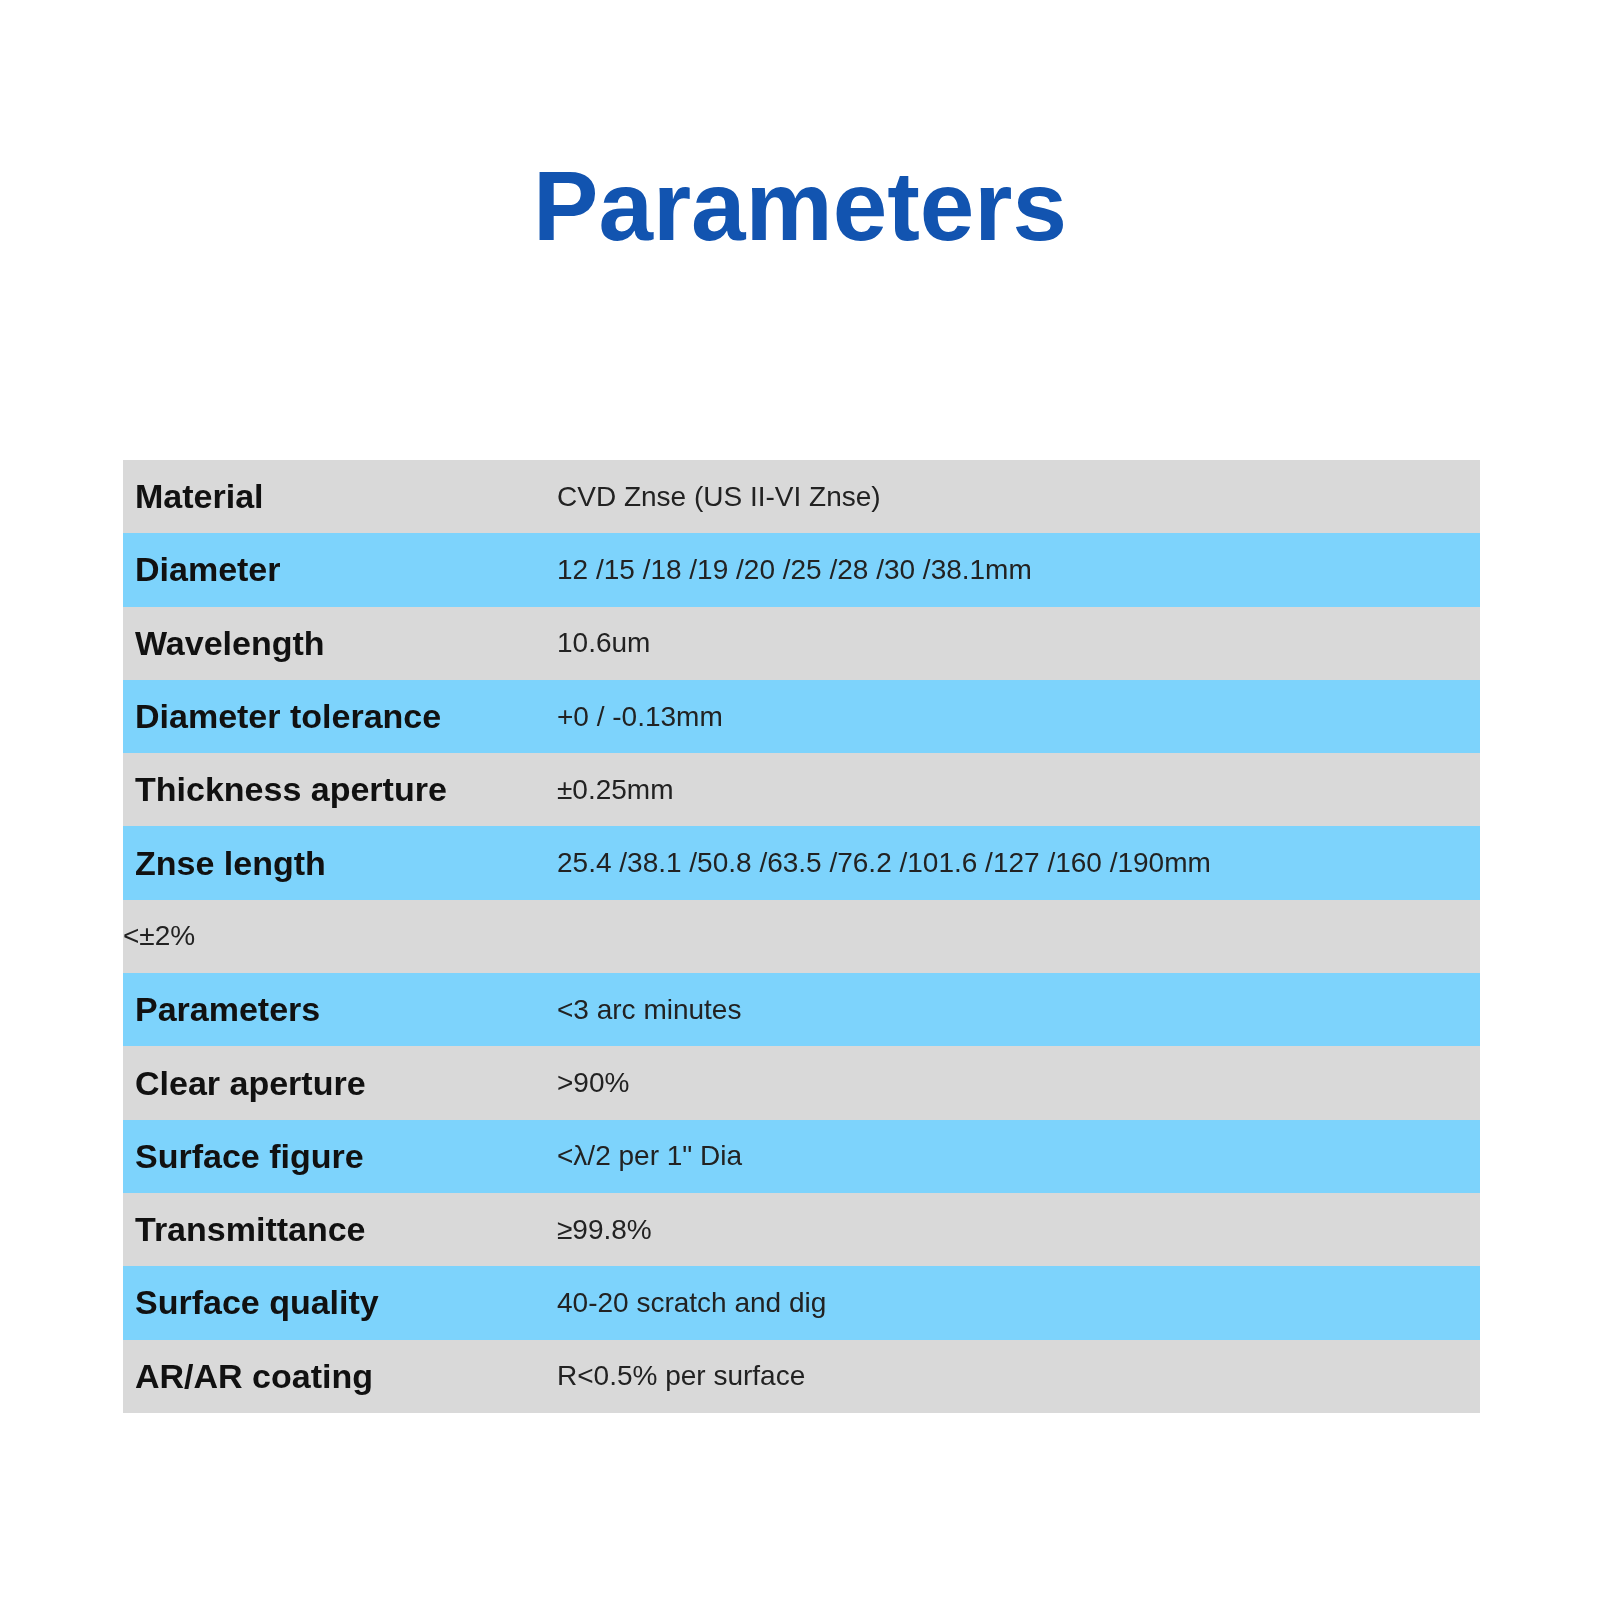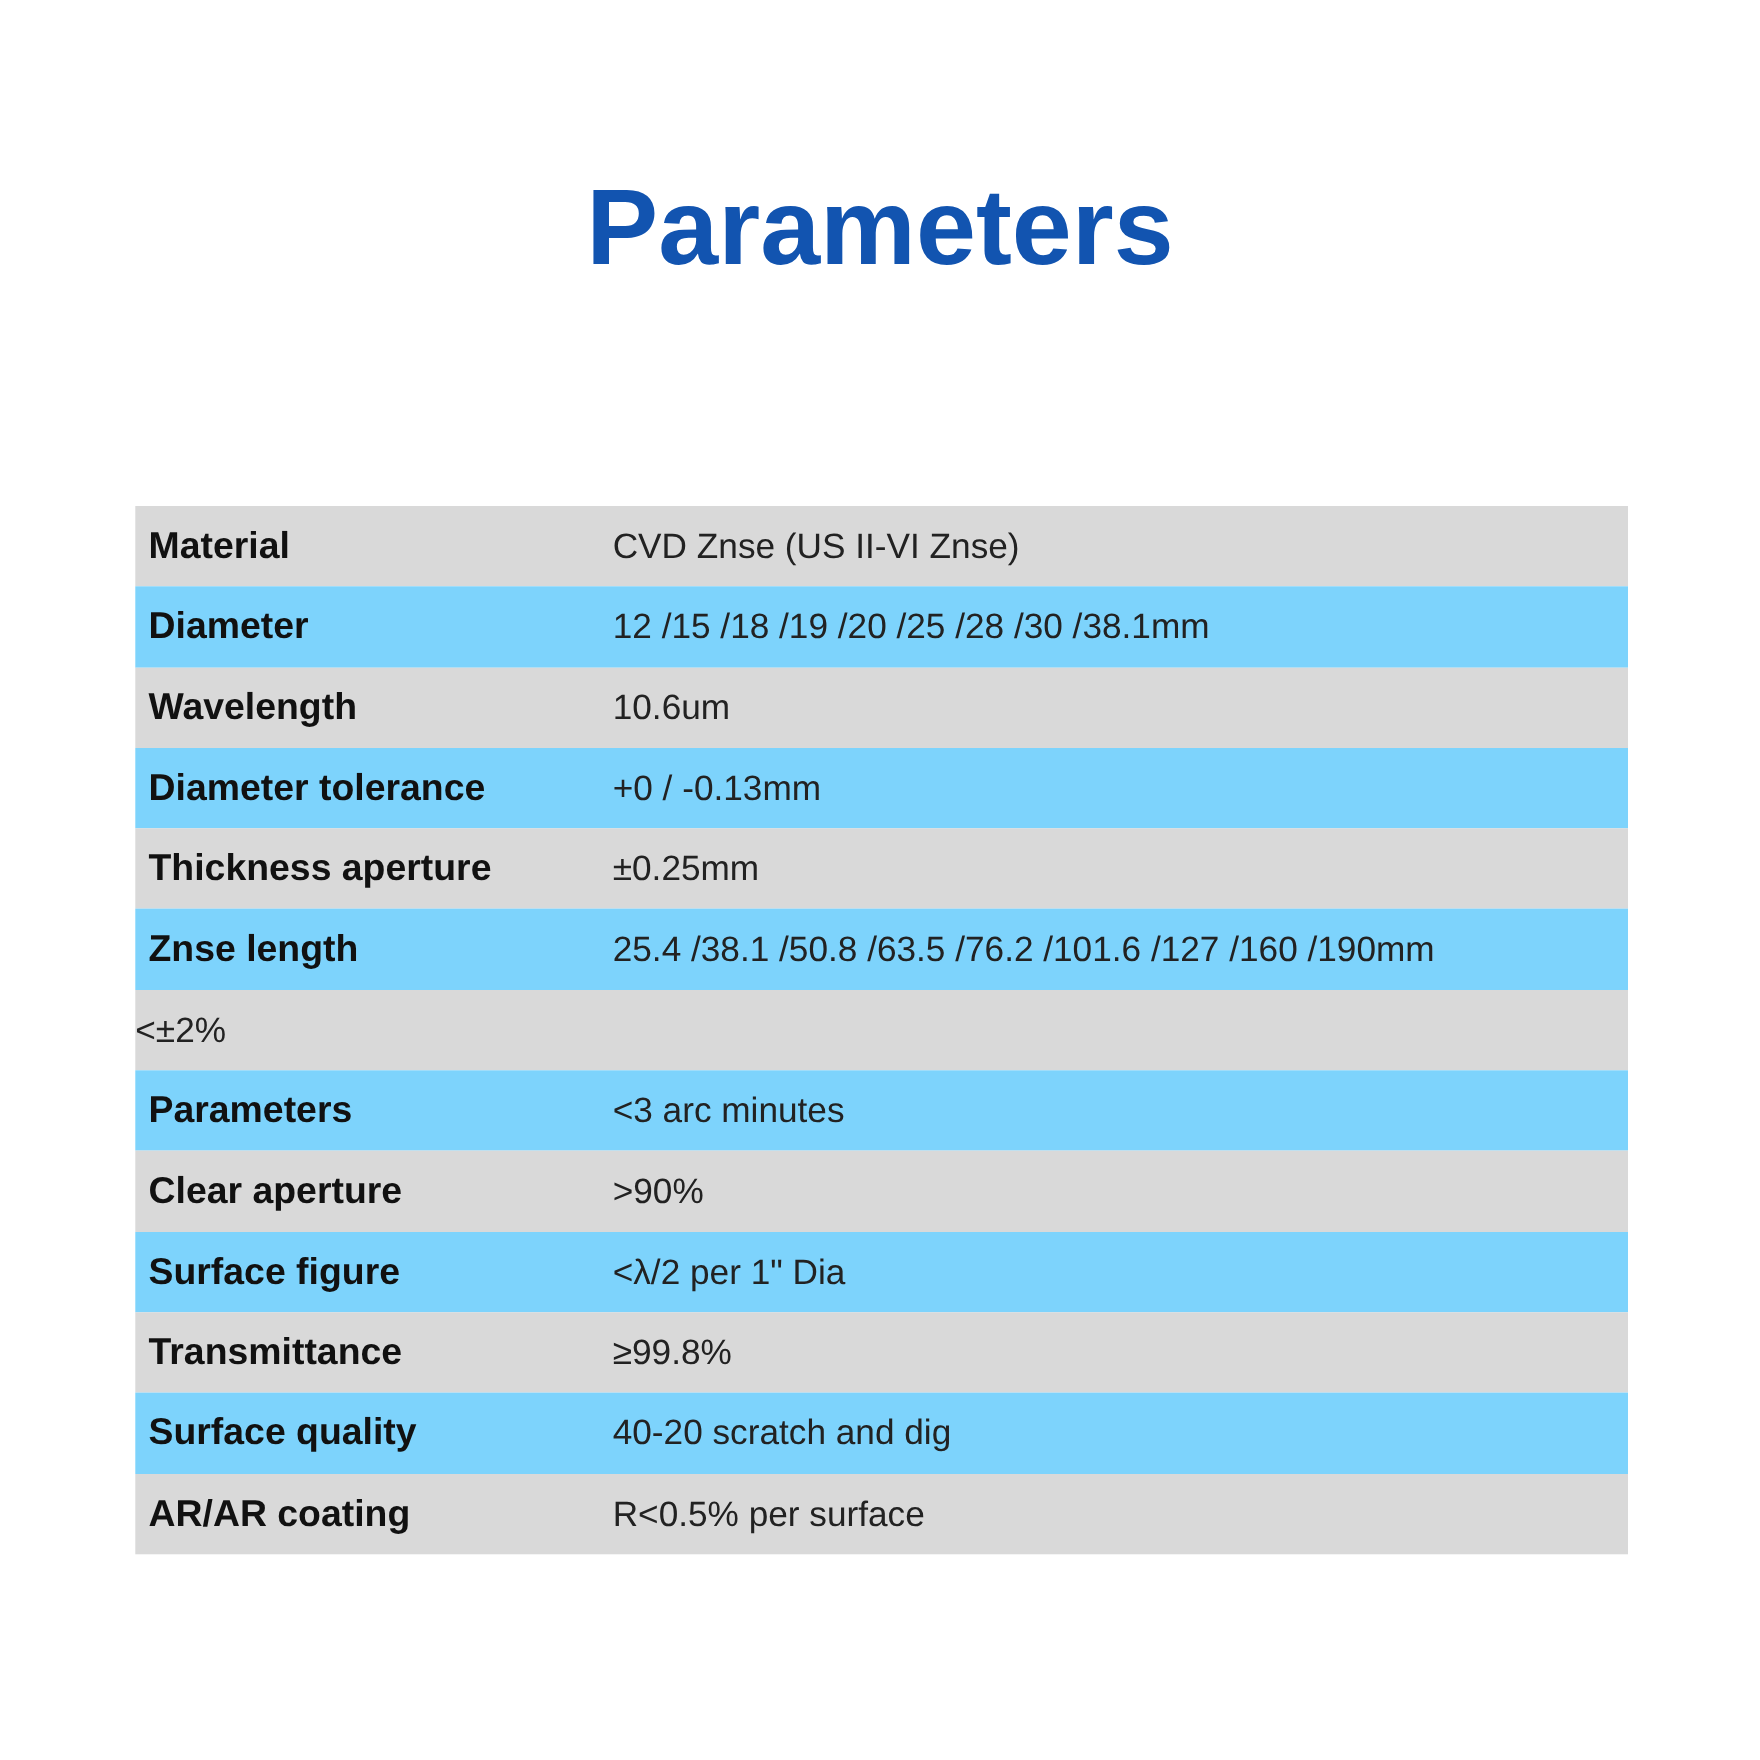--- a/index.html
+++ b/index.html
@@ -51,21 +51,21 @@
   .cell.label {
     box-sizing: border-box;
     width: 434px;
     padding-left: 12px;
     flex: 0 0 434px;
     font-size: 34px;
     font-weight: bold;
     color: #111111;
   }
   .cell.value {
-    font-size: 32px;
+    font-size: 28px;
     font-weight: normal;
     color: #222222;
   }
 </style>
 </head>
 <body>
 
 <div class="page">
   <h1 class="title">Parameters</h1>
   <div class="spec-table">

